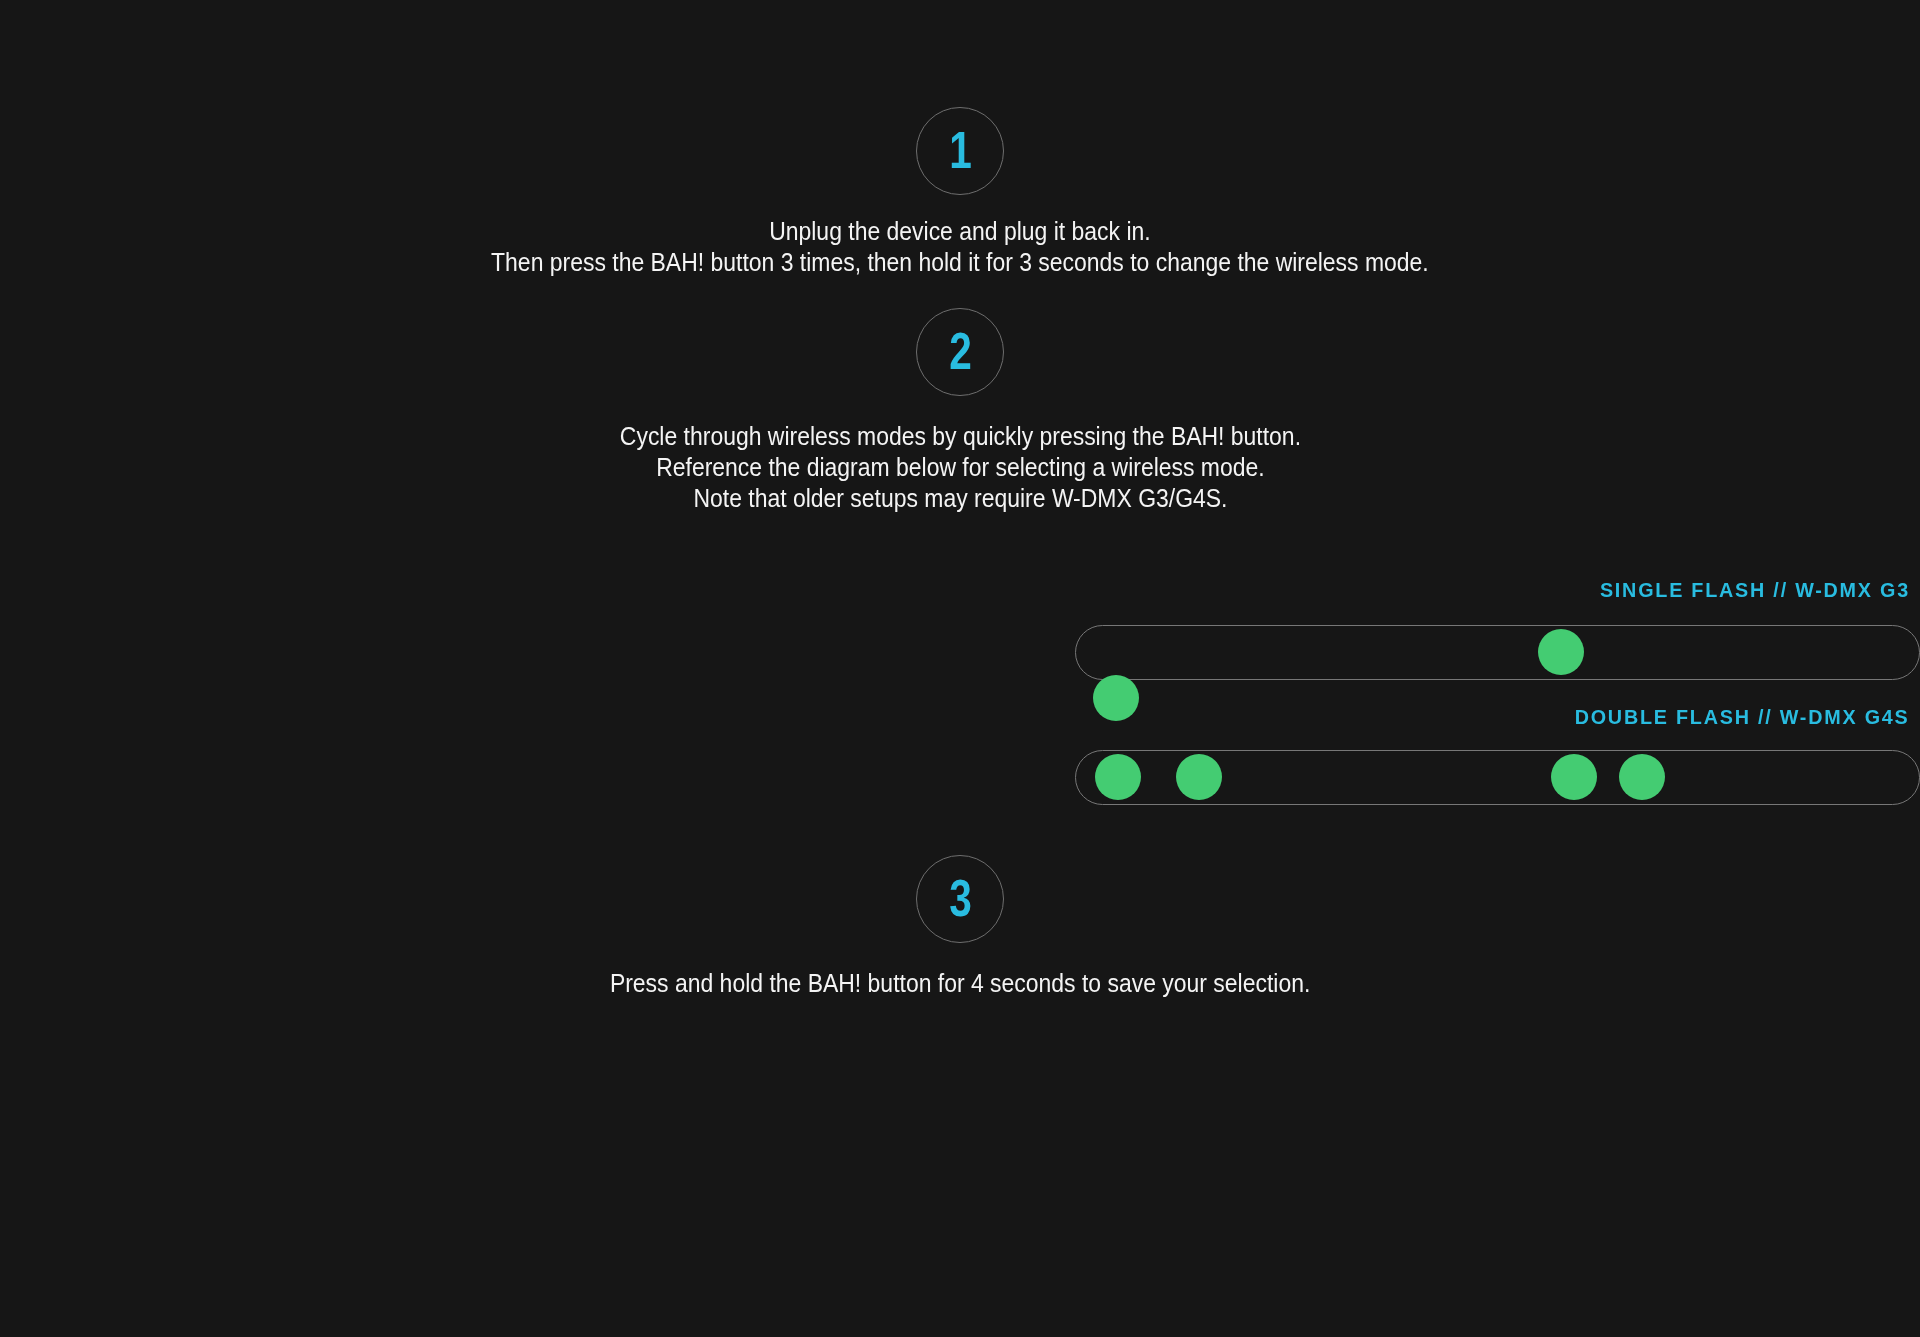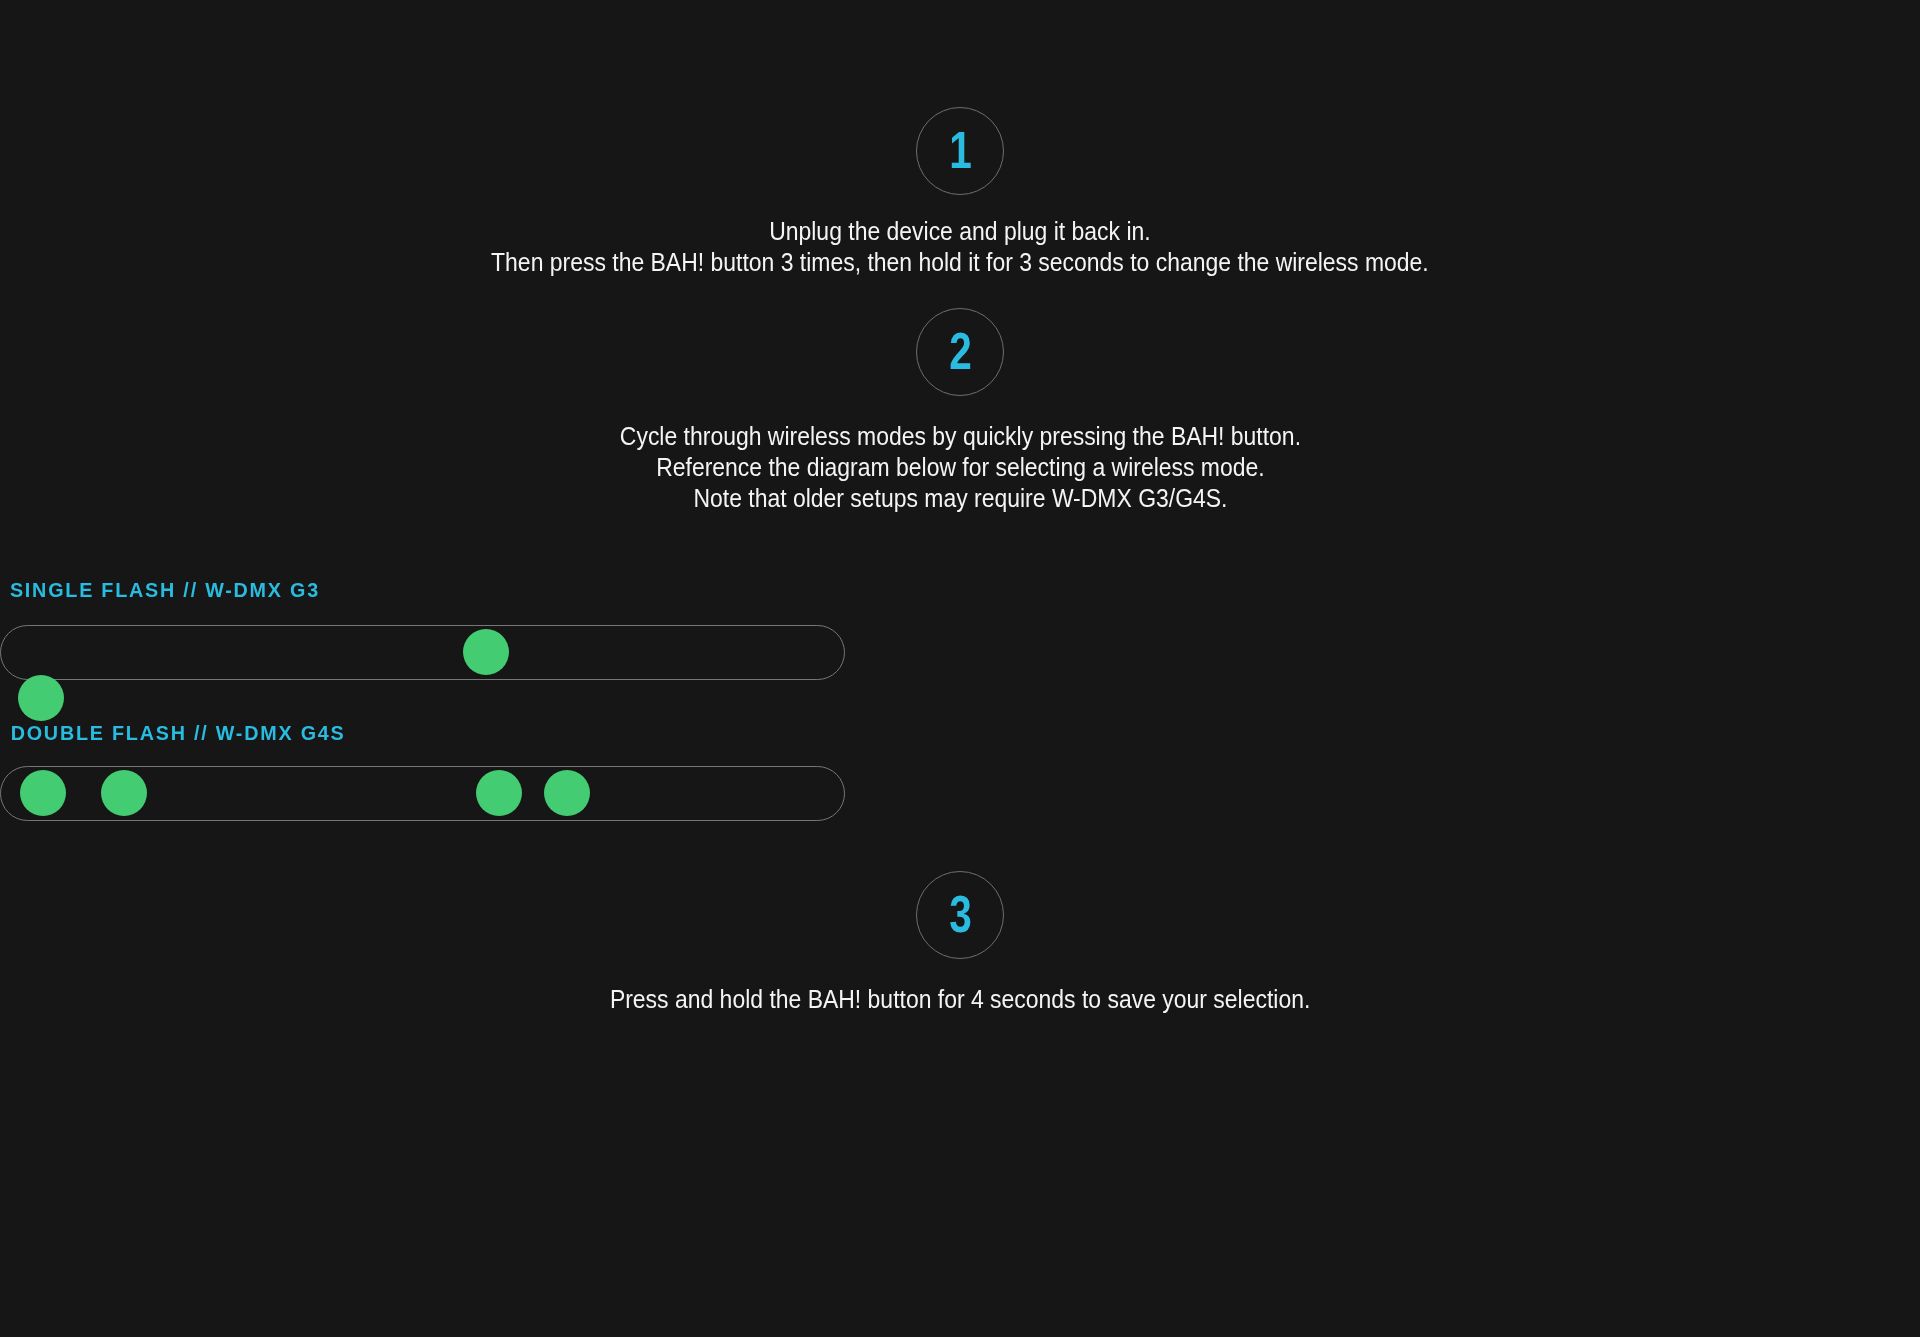--- a/index.html
+++ b/index.html
@@ -55,21 +55,21 @@
     text-align: center;
     color: #f4f4f4;
     font-size: 25.5px;
     line-height: 1.22;
     font-weight: 400;
     transform: scaleX(0.9);
   }
   .instructions .line { display: block; white-space: nowrap; }
 
   
-  .mode-block { width: 100%; display: flex; flex-direction: column; align-items: flex-start; }
+  .mode-block { width: 100%; display: flex; flex-direction: column; align-items: flex-end; }
 
   .mode-label {
     color: #29bce0;
     font-size: 21px;
     font-weight: 700;
     letter-spacing: 1.9px;
     text-align: center;
     transform: scaleX(0.94);
   }
 
@@ -120,21 +120,21 @@
   </div>
 
   <div class="mode-block" style="margin-top:63px;">
     <div class="mode-label">SINGLE FLASH // W-DMX G3</div>
     <div class="flash-bar" style="margin-top:23px;">
         <div class="dot" style="left: 57.5%;"></div>
         <div class="dot stray" style="left: 4.8%;"></div>
       </div>
   </div>
 
-  <div class="mode-block" style="margin-top:41px;">
+  <div class="mode-block" style="margin-top:25px;">
     <div class="mode-label">DOUBLE FLASH // W-DMX G4S</div>
     <div class="flash-bar" style="margin-top:21px;">
         <div class="dot" style="left: 5%;"></div>
         <div class="dot" style="left: 14.6%;"></div>
         <div class="dot" style="left: 59.1%;"></div>
         <div class="dot" style="left: 67.2%;"></div>
       </div>
   </div>
 
 

